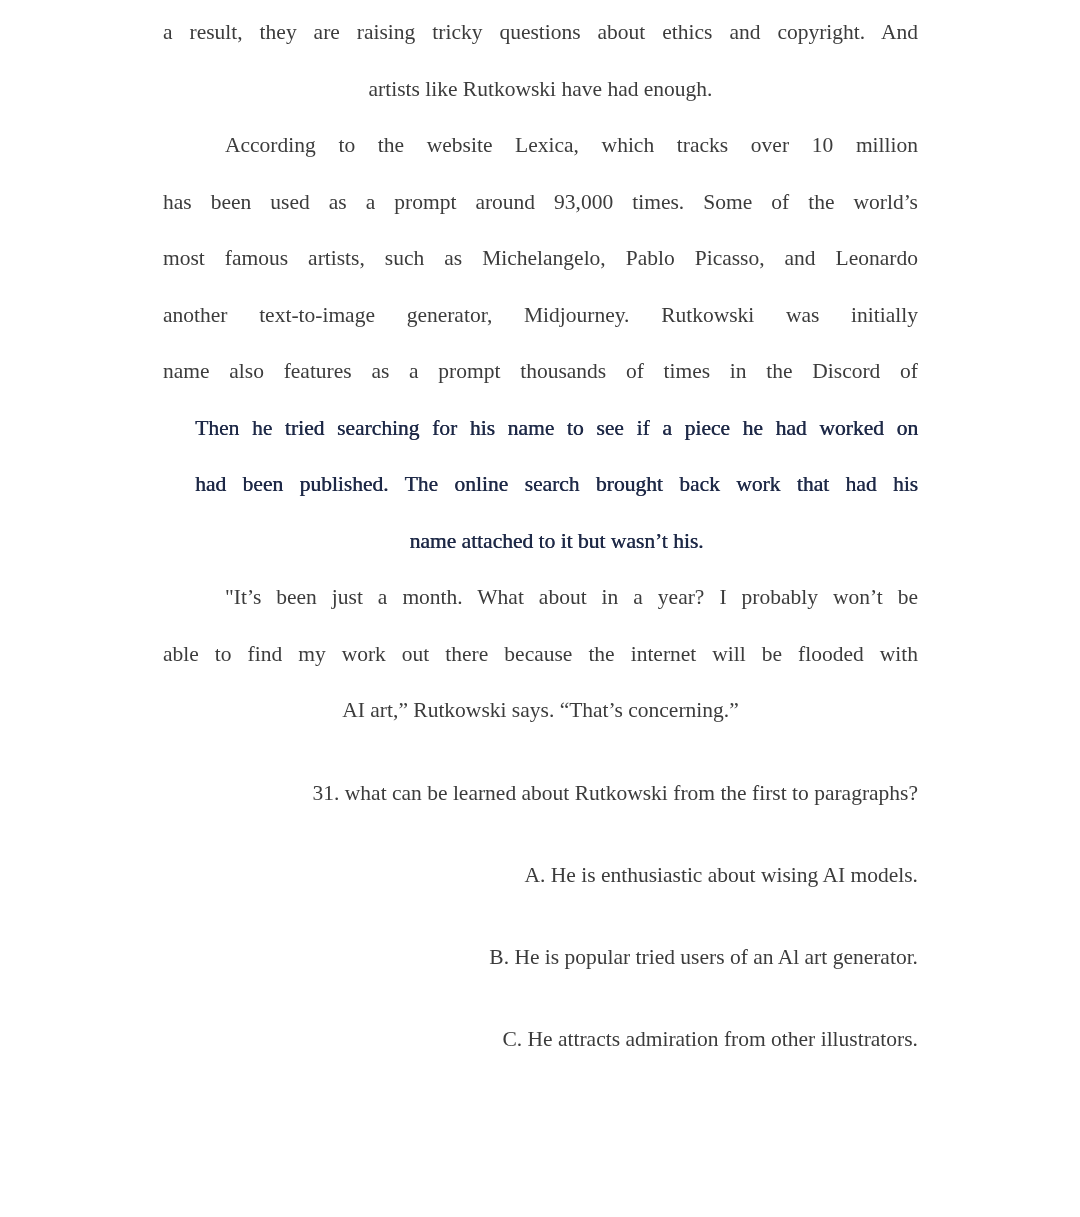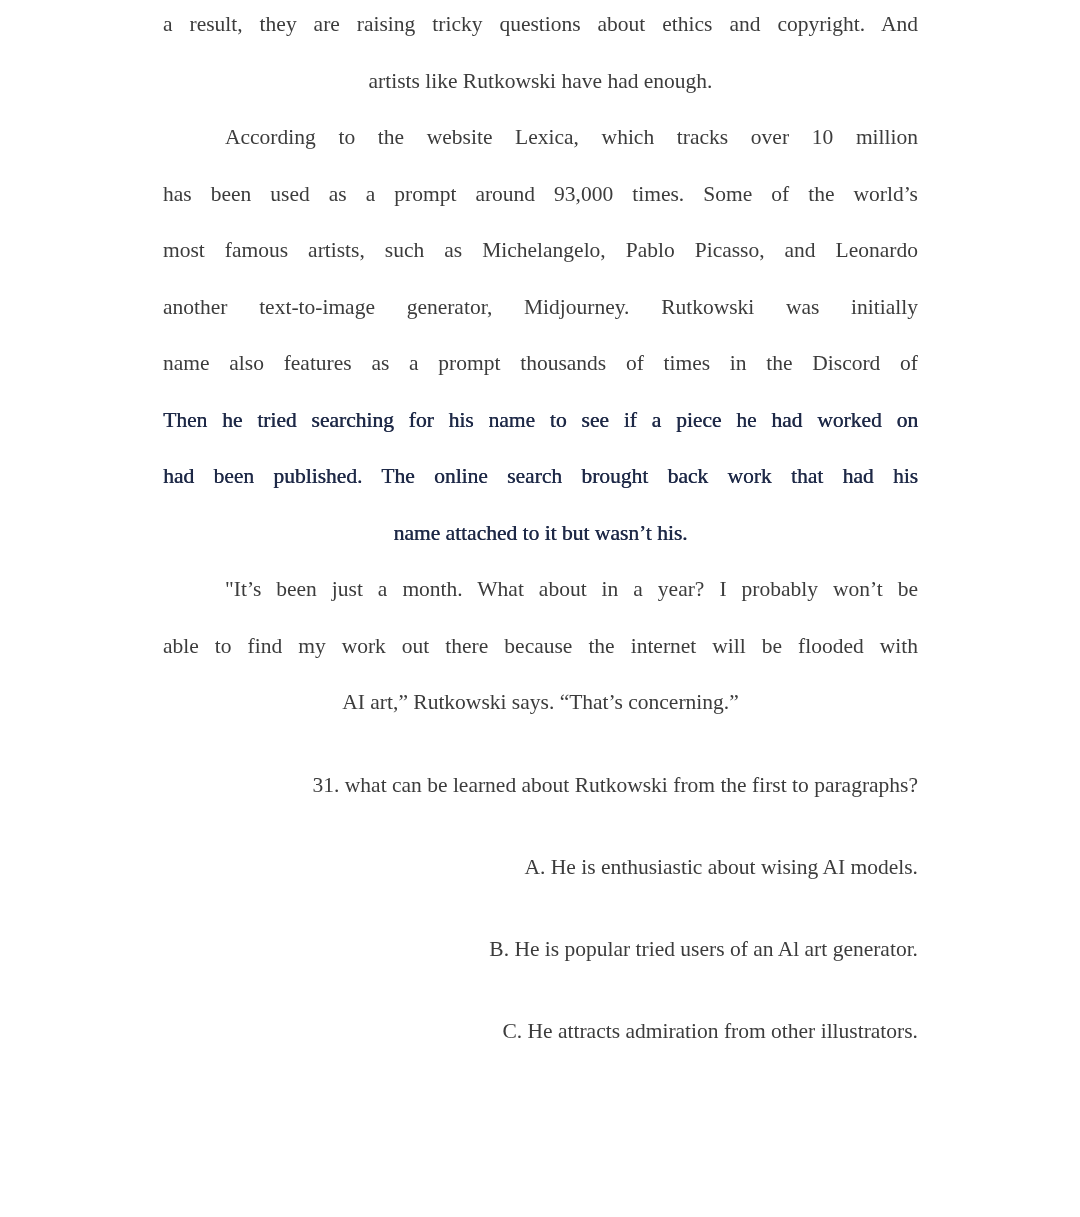--- a/index.html
+++ b/index.html
@@ -5,21 +5,21 @@
   html, body {
     margin: 0;
     padding: 0;
     background: #ffffff;
   }
   .page {
     position: relative;
     width: 1080px;
     height: 1080px;
     box-sizing: border-box;
-    padding: 8px 162px 0 163px;
+    padding: 16px 162px 0 163px;
     overflow: hidden;
     background: #ffffff;
     font-family: "Liberation Serif", "DejaVu Serif", serif;
     font-size: 21.5px;
     color: #3c3c3c;
   }
   .body-text {
     margin-top: -12px;
   }
   .line {
@@ -32,20 +32,21 @@
   }
   .left {
     text-align: center;
   }
   .indent {
     text-indent: 62px;
   }
   .em {
     color: #1e2947;
     text-shadow: 0.4px 0 0 #1e2947;
+    margin-left: 32px;
   }
   .qa {
     margin-top: 13px;
   }
   .qa .line {
     line-height: 82px;
     height: 82px;
     text-align: right;
   }
 </style>

